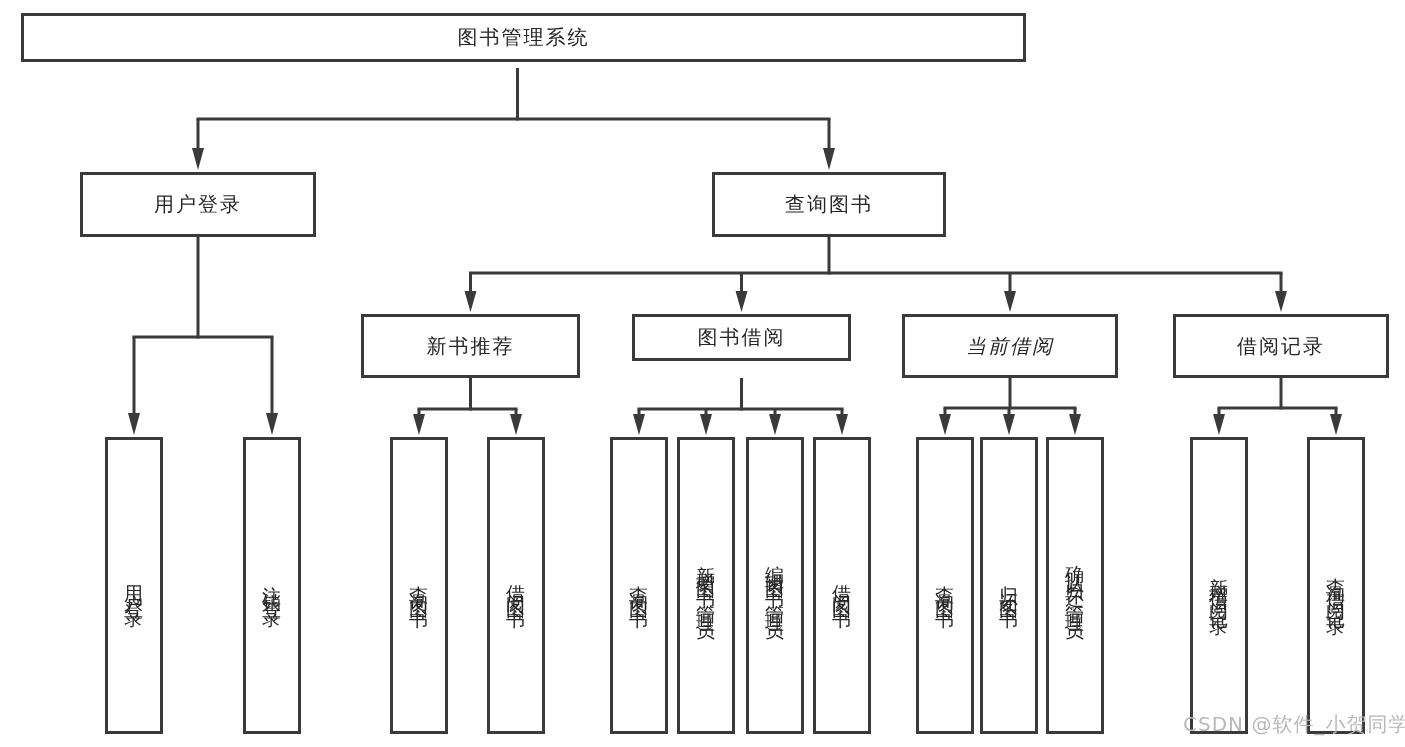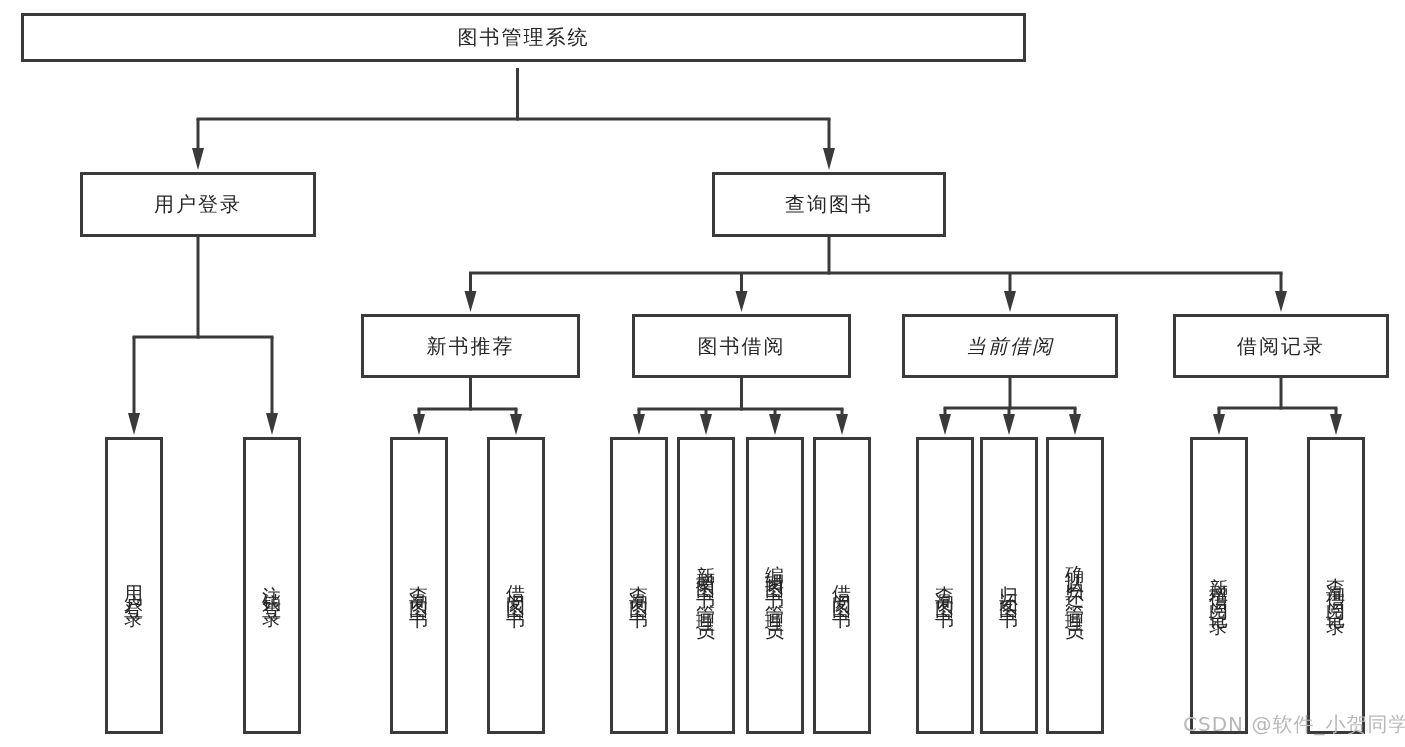--- a/index.html
+++ b/index.html
@@ -114,21 +114,21 @@
   <path class="c-line" d="M1336,408 V420"></path>
   <polygon class="c-arrow" points="1330,414 1342,414 1336,435"></polygon>
 </svg>
 
 <div class="node" style="left:21px;top:13px;width:1005px;height:49px;">图书管理系统</div>
 
 <div class="node" style="left:80px;top:172px;width:236px;height:65px;">用户登录</div>
 <div class="node" style="left:712px;top:172px;width:234px;height:65px;">查询图书</div>
 
 <div class="node" style="left:361px;top:314px;width:219px;height:64px;">新书推荐</div>
-<div class="node" style="left:632px;top:314px;width:219px;height:64px;font-family:Liberation Serif, serif;">图书借阅</div>
+<div class="node" style="left:632px;top:314px;width:219px;height:47px;font-family:Liberation Serif, serif;">图书借阅</div>
 <div class="node" style="left:902px;top:314px;width:216px;height:64px;font-style:italic;">当前借阅</div>
 <div class="node" style="left:1173px;top:314px;width:216px;height:64px;">借阅记录</div>
 
 <div class="node leaf" style="left:105px;">
   <span class="vtext">用户登录</span>
 </div>
 <div class="node leaf" style="left:243px;">
   <span class="vtext">注销登录</span>
 </div>
 

